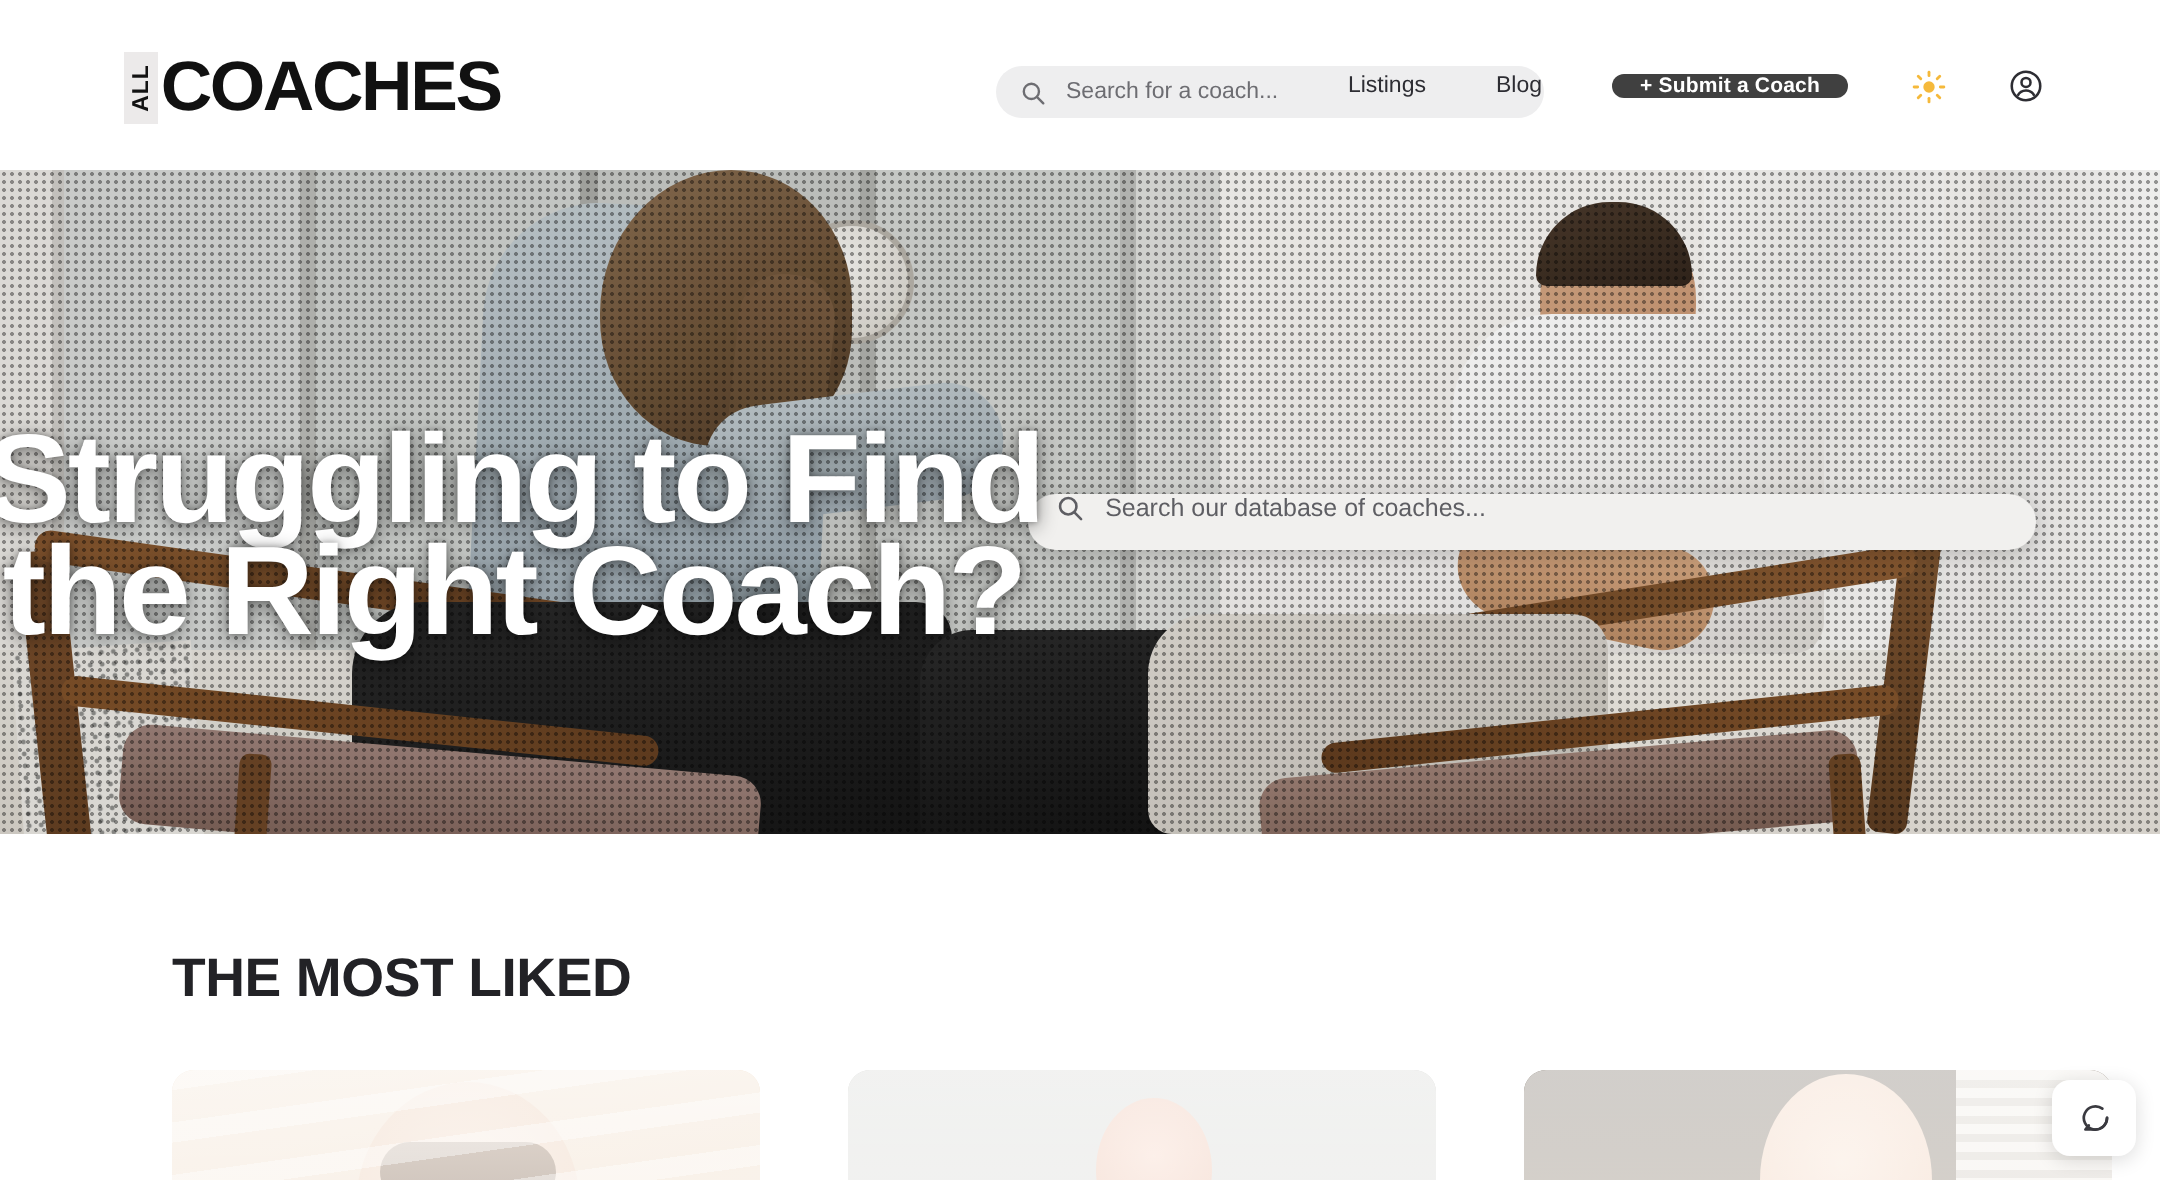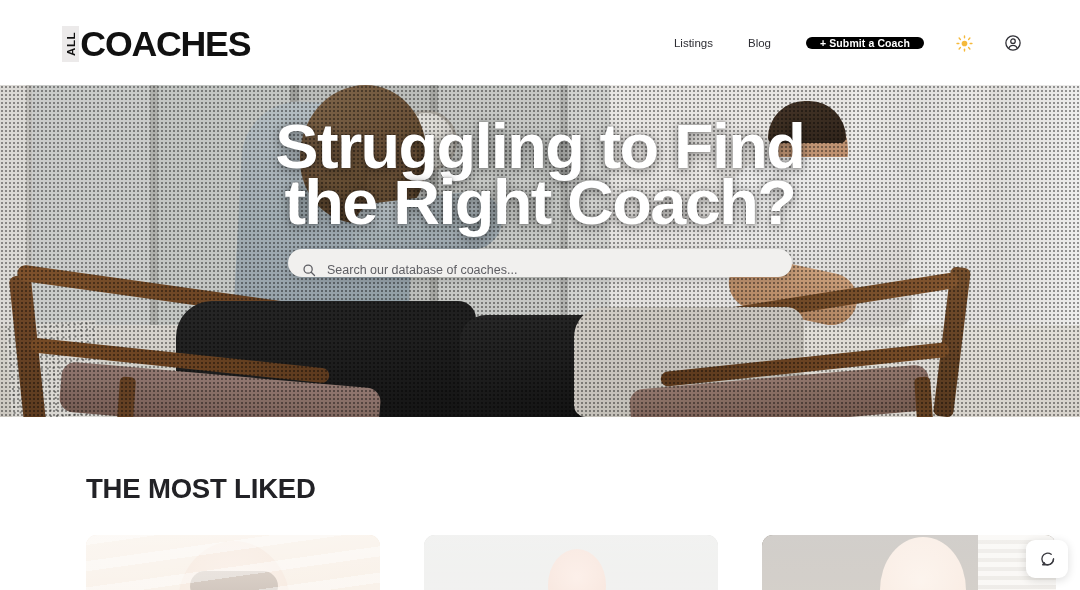--- a/index.html
+++ b/index.html
@@ -55,21 +55,21 @@
 
   .nav {
     position:absolute; right:58px; top:34px;
     display:flex; align-items:center; gap:18px;
   }
   .nav-link {
     font-size:11.5px; color:#2d2d33; text-decoration:none;
     margin-right:17px; white-space:nowrap;
   }
   .submit-btn {
-    background:#000000; color:#ffffff;
+    background:#404040; color:#ffffff;
     font-size:10.5px; font-weight:bold;
     border-radius:13px; padding:0 14px;
     white-space:nowrap; border:none; cursor:pointer;
     letter-spacing:.1px;
     font-family:"Liberation Sans", sans-serif;
   }
   .theme-toggle { margin-left:14px; cursor:pointer; }
   .account-btn  { margin-left:13px; cursor:pointer; }
 
   
@@ -258,41 +258,41 @@
   .halftone {
     position:absolute; inset:0;
     background-image:radial-gradient(circle, rgba(0,0,0,.38) 0.9px, transparent 1.1px);
     background-size:4px 4px;
     pointer-events:none;
   }
   .hero-tint { position:absolute; inset:0; background:rgba(0,0,0,.06); }
 
   .hero-content {
     position:absolute; inset:0; z-index:8;
-    display:flex; flex-direction:column; align-items:center;
+    display:flex; flex-direction:row; align-items:center;
   }
   .hero-title {
     margin-top:33px;
     font-size:63px; line-height:56px;
     font-weight:bold; color:#ffffff; text-align:center;
     letter-spacing:-1.6px;
     text-shadow:0 2px 10px rgba(0,0,0,.45), 0 0 3px rgba(0,0,0,.35);
     font-family:"Liberation Sans", sans-serif;
     transform:scaleX(1.03);
   }
   .hero-sub {
     margin-top:24px;
     font-size:15px; font-weight:bold; color:#ffffff;
     letter-spacing:.1px;
     text-shadow:0 1px 6px rgba(0,0,0,.5);
   }
   .hero-search {
     margin-top:19px; width:504px; height:28px;
     background:#f1f0ee; border-radius:15px;
-    display:flex; align-items:flex-end; padding:0 14px;
+    display:flex; align-items:flex-start; padding:0 14px;
     box-shadow:0 2px 10px rgba(0,0,0,.18);
   }
   .hero-search .ph {
     font-size:12.5px; color:#5e5e63; margin-left:11px;
   }
   .chips { margin-top:18px; display:flex; gap:8px; align-items:center; }
   .chip {
     background:#f4f3f1; border-radius:11px;
     padding:4px 11px; font-size:10.5px; font-weight:bold;
     color:#232326; white-space:nowrap; cursor:pointer;
@@ -365,20 +365,29 @@
 
   <div class="header">
 
     <div class="logo">
       <div class="logo-badge">
         <span>ALL</span>
       </div>
       <div class="logo-word">COACHES</div>
     </div>
 
+    <div class="hdr-search">
+      <span class="ico">
+        <svg width="13" height="13" viewBox="0 0 24 24" fill="none" stroke="#6d6d72" stroke-width="2.2">
+          <circle cx="10.5" cy="10.5" r="7"></circle>
+            <line x1="15.8" y1="15.8" x2="21.5" y2="21.5" stroke-linecap="round"></line>
+        </svg>
+      </span>
+      <span class="ph">Search for a coach...</span>
+    </div>
 
     <div class="nav">
       <a class="nav-link" href="#">Listings</a>
       <a class="nav-link" href="#">Blog</a>
       <button class="submit-btn">+ Submit a Coach</button>
 
       <span class="theme-toggle ico">
         <svg width="17" height="17" viewBox="0 0 24 24" fill="none" stroke="#f5b93b" stroke-width="2" stroke-linecap="round">
           <circle cx="12" cy="12" r="4" fill="#f5b93b" stroke="none"></circle>
           <line x1="12" y1="1.5" x2="12" y2="4"></line>

